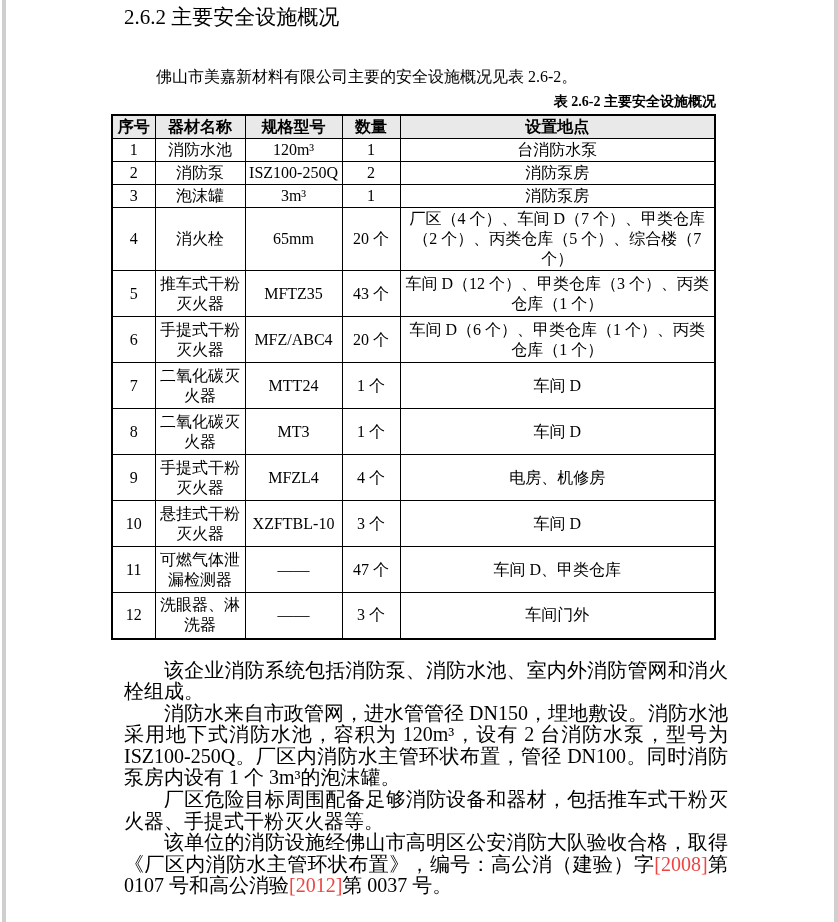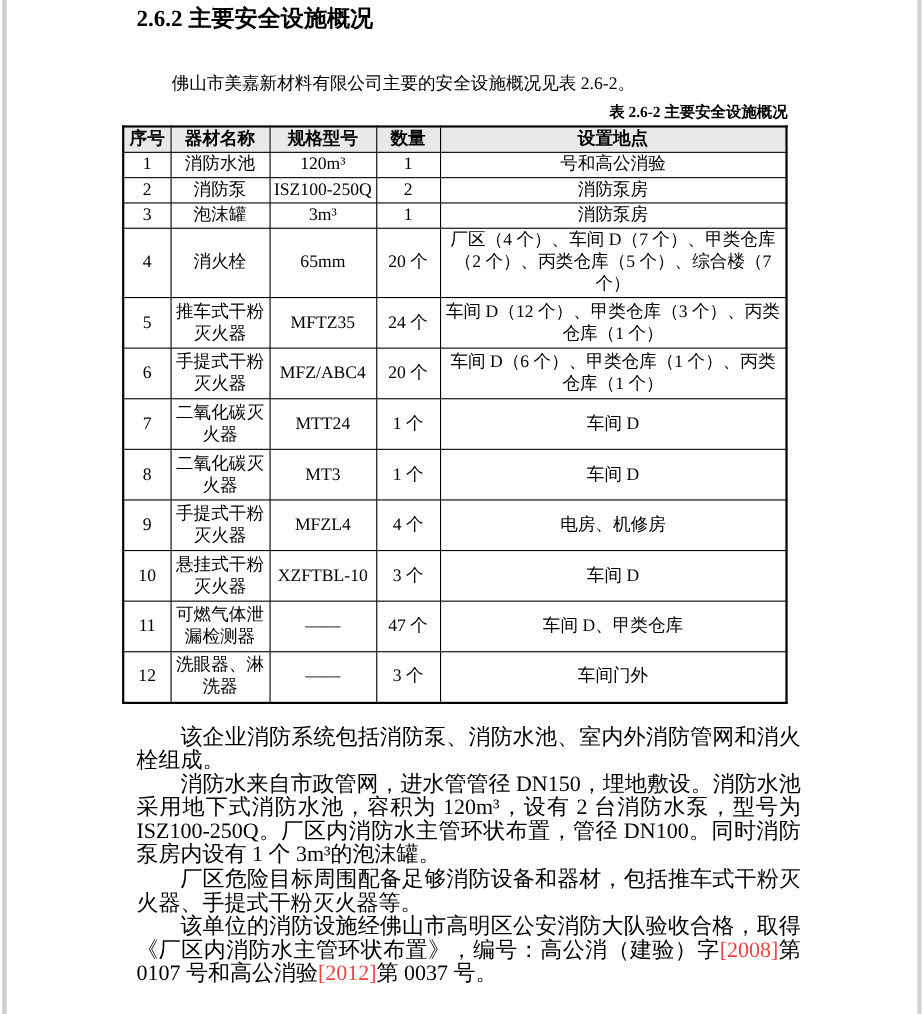--- a/index.html
+++ b/index.html
@@ -8,21 +8,21 @@
     position:relative; width:838px; height:922px; overflow:hidden;
     background:#ffffff; color:#000;
     font-family:"Liberation Serif","DejaVu Serif",serif;
   }
   .edge { position:absolute; top:0; height:100%; background:#cfcfcf; }
   .edge-left  { left:2px;  width:4px; }
   .edge-right { right:0;   width:4px; }
 
   .content { position:absolute; left:124px; top:0; width:604px; }
 
-  .sec-heading { font-size:21px; font-weight:bold; }
+  .sec-heading { font-size:21px; font-weight:normal; }
   .sec-262 { margin-top:3px; }
   .sec-263 { margin-top:40px; }
 
   .intro { margin-top:35px; font-size:16px; line-height:21px; text-indent:2em; }
 
   .tbl-caption {
     width:605px; margin-left:-13px; margin-top:6px;
     text-align:right; font-size:14px; font-weight:bold;
   }
 
@@ -72,21 +72,21 @@
         <th>器材名称</th>
         <th>规格型号</th>
         <th>数量</th>
         <th>设置地点</th>
       </tr>
       <tr class="s">
         <td>1</td>
         <td>消防水池</td>
         <td>120m³</td>
         <td>1</td>
-        <td>号和高公消验</td>
+        <td>台消防水泵</td>
       </tr>
       <tr class="s">
         <td>2</td>
         <td>消防泵</td>
         <td>ISZ100-250Q</td>
         <td>2</td>
         <td>消防泵房</td>
       </tr>
       <tr class="s">
         <td>3</td>
@@ -99,21 +99,21 @@
         <td>4</td>
         <td>消火栓</td>
         <td>65mm</td>
         <td>20 个</td>
         <td>厂区（4 个）、车间 D（7 个）、甲类仓库（2 个）、丙类仓库（5 个）、综合楼（7 个）</td>
       </tr>
       <tr class="d">
         <td>5</td>
         <td>推车式干粉灭火器</td>
         <td>MFTZ35</td>
-        <td>24 个</td>
+        <td>43 个</td>
         <td>车间 D（12 个）、甲类仓库（3 个）、丙类仓库（1 个）</td>
       </tr>
       <tr class="d">
         <td>6</td>
         <td>手提式干粉灭火器</td>
         <td>MFZ/ABC4</td>
         <td>20 个</td>
         <td>车间 D（6 个）、甲类仓库（1 个）、丙类仓库（1 个）</td>
       </tr>
       <tr class="d">

